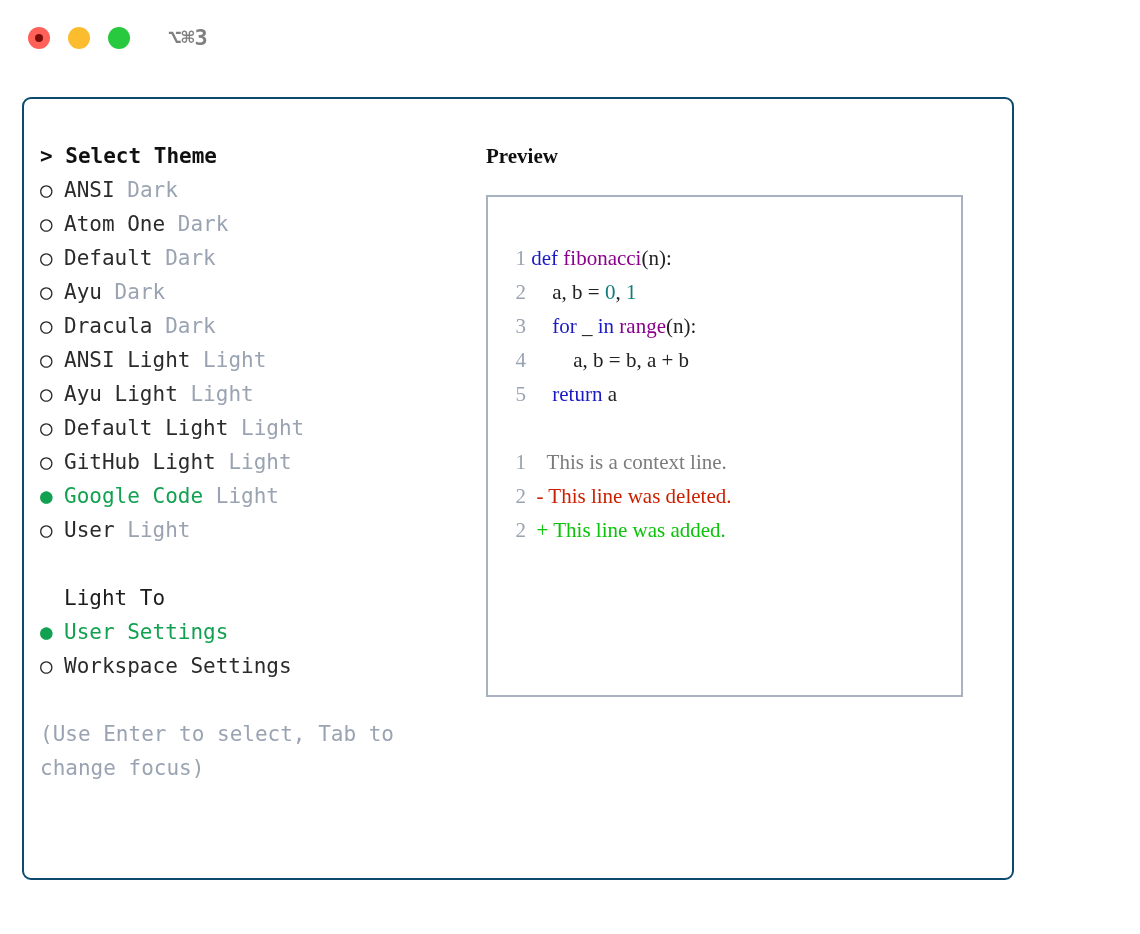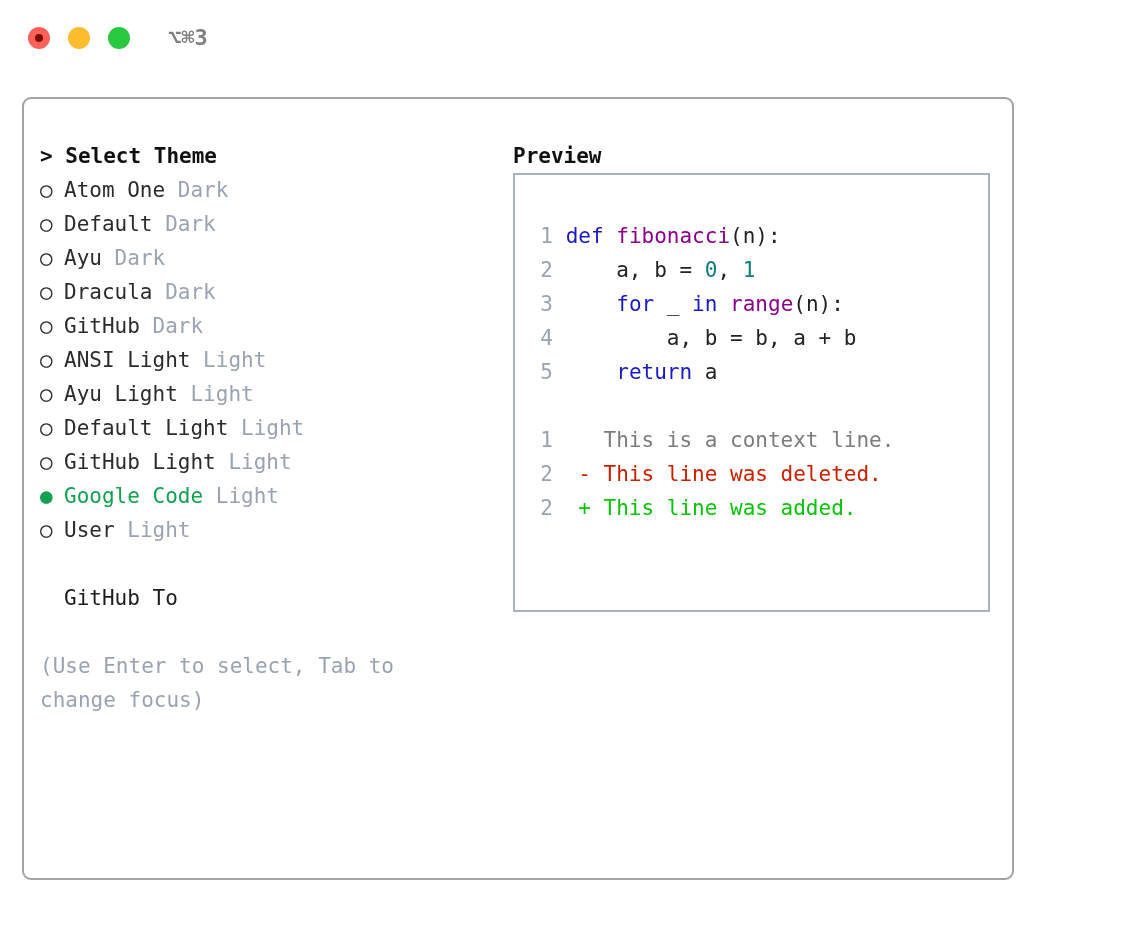--- a/index.html
+++ b/index.html
@@ -62,21 +62,21 @@
     white-space: pre;
   }
 
   
   #panel {
     position: absolute;
     left: 22px;
     top: 97px;
     width: 992px;
     height: 783px;
-    border: 2px solid #a3a3a3;
+    border: 2px solid #0c4a6e;
     border-radius: 9px;
     box-sizing: border-box;
     background: #ffffff;
   }
 
   
   #left-col {
     position: absolute;
     left: 16px;
     top: 40px;
@@ -112,33 +112,35 @@
     font-size: 21px;
     line-height: 34px;
     color: #9aa3b2;
     width: 420px;
     white-space: pre-wrap;
   }
 
   
   #right-col {
     position: absolute;
-    left: 489px;
+    left: 462px;
     top: 40px;
     width: 500px;
+    font-family: Liberation Serif, serif;
   }
   #preview-title {
     font-size: 21px;
     font-weight: bold;
     color: #101010;
     line-height: 34px;
   }
   #preview-box {
+    margin-top: 22px;
     width: 477px;
-    height: 439px;
+    height: 502px;
     border: 2px solid #a8b2c1;
     box-sizing: border-box;
     background: #ffffff;
     position: relative;
   }
   #code {
     position: absolute;
     left: 14px;
     top: 44px;
     right: 6px;
@@ -174,37 +176,41 @@
     <div id="shortcut">⌥⌘3</div>
   </div>
 
   <div id="panel">
 
     <div id="left-col">
 
       <div class="row" id="list-title">&gt; Select Theme</div>
 
       <div id="theme-list">
+          <div class="row"><span class="bullet">○</span><span class="label">ANSI</span><span> </span><span class="tag">Dark</span></div>
           <div class="row"><span class="bullet">○</span><span class="label">Atom One</span><span> </span><span class="tag">Dark</span></div>
           <div class="row"><span class="bullet">○</span><span class="label">Default</span><span> </span><span class="tag">Dark</span></div>
           <div class="row"><span class="bullet">○</span><span class="label">Ayu</span><span> </span><span class="tag">Dark</span></div>
           <div class="row"><span class="bullet">○</span><span class="label">Dracula</span><span> </span><span class="tag">Dark</span></div>
-          <div class="row"><span class="bullet">○</span><span class="label">GitHub</span><span> </span><span class="tag">Dark</span></div>
           <div class="row"><span class="bullet">○</span><span class="label">ANSI Light</span><span> </span><span class="tag">Light</span></div>
           <div class="row"><span class="bullet">○</span><span class="label">Ayu Light</span><span> </span><span class="tag">Light</span></div>
           <div class="row"><span class="bullet">○</span><span class="label">Default Light</span><span> </span><span class="tag">Light</span></div>
           <div class="row"><span class="bullet">○</span><span class="label">GitHub Light</span><span> </span><span class="tag">Light</span></div>
           <div class="row"><span class="bullet on">●</span><span class="label sel">Google Code</span><span> </span><span class="tag">Light</span></div>
           <div class="row"><span class="bullet">○</span><span class="label">User</span><span> </span><span class="tag">Light</span></div>
         </div>
 
       <div class="spacer"></div>
 
-      <div class="row section-head"><span class="bullet blank">○</span><span>GitHub To</span></div>
-
+      <div class="row section-head"><span class="bullet blank">○</span><span>Light To</span></div>
+
+      <div id="apply-list">
+          <div class="row"><span class="bullet on">●</span><span class="label sel">User Settings</span></div>
+          <div class="row"><span class="bullet">○</span><span class="label">Workspace Settings</span></div>
+        </div>
 
       <div id="hint">(Use Enter to select, Tab to change focus)</div>
 
     </div>
 
     <div id="right-col">
       <div id="preview-title">Preview</div>
       <div id="preview-box">
         <div id="code"><div class="cline"><span class="ln">1</span><span> </span><span class="kw">def </span><span class="fn">fibonacci</span><span class="pl">(n):</span></div><div class="cline"><span class="ln">2</span><span> </span><span class="pl">    a, b = </span><span class="num">0</span><span class="pl">, </span><span class="num">1</span></div><div class="cline"><span class="ln">3</span><span> </span><span class="pl">    </span><span class="kw">for</span><span class="pl"> _ </span><span class="kw">in</span><span class="pl"> </span><span class="fn">range</span><span class="pl">(n):</span></div><div class="cline"><span class="ln">4</span><span> </span><span class="pl">        a, b = b, a + b</span></div><div class="cline"><span class="ln">5</span><span> </span><span class="pl">    </span><span class="kw">return</span><span class="pl"> a</span></div><div class="cline">&nbsp;</div><div class="cline"><span class="ln">1</span><span>  </span><span class="ctx">  This is a context line.</span></div><div class="cline"><span class="ln">2</span><span>  </span><span class="del">- This line was deleted.</span></div><div class="cline"><span class="ln">2</span><span>  </span><span class="add">+ This line was added.</span></div></div>
       </div>

